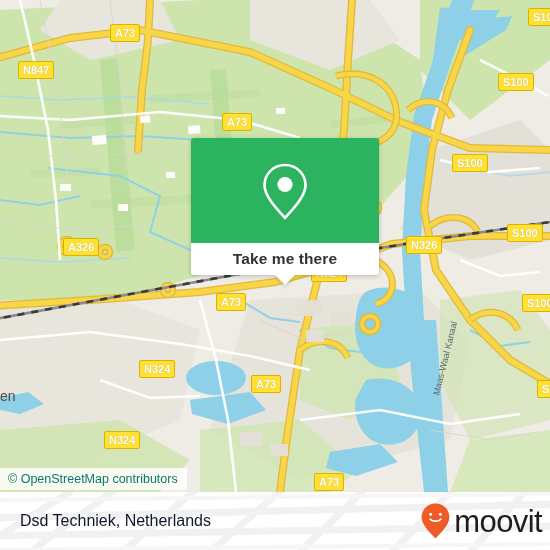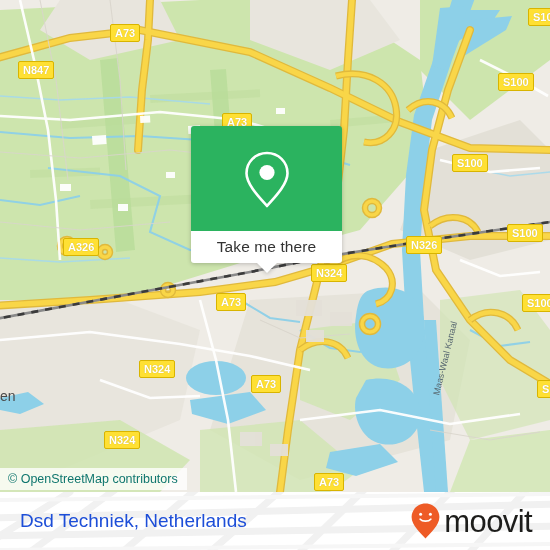--- a/index.html
+++ b/index.html
@@ -43,24 +43,25 @@
     color: #0f766e;
     font-size: 12.5px;
     white-space: nowrap;
     z-index: 40;
   }
 
   
   .callout {
     position: absolute;
     left: 191px;
-    top: 126px;
-    width: 151px;
+    top: 138px;
+    width: 188px;
     z-index: 30;
     filter: drop-shadow(0 1px 2px rgba(0,0,0,0.22));
+    font-weight: bold;
   }
   .callout-top {
     height: 105px;
     border-radius: 3px 3px 0 0;
     display: flex;
     align-items: center;
     justify-content: center;
   }
   .callout-bottom {
     position: relative;
@@ -102,27 +103,27 @@
     left: 0; top: 0;
     width: 550px; height: 58px;
     opacity: 1;
   }
   .footer-title {
     position: absolute;
     left: 20px;
     top: 0;
     height: 58px;
     line-height: 58px;
-    font-size: 19px;
-    color: #1d4ed8;
+    font-size: 16px;
+    color: #0f172a;
     z-index: 2;
   }
   .brand {
     position: absolute;
-    right: 18px;
+    right: 8px;
     top: 0;
     height: 58px;
     display: flex;
     align-items: center;
     gap: 3px;
     z-index: 2;
   }
   .brand-name {
     font-size: 31px;
     line-height: 31px;

